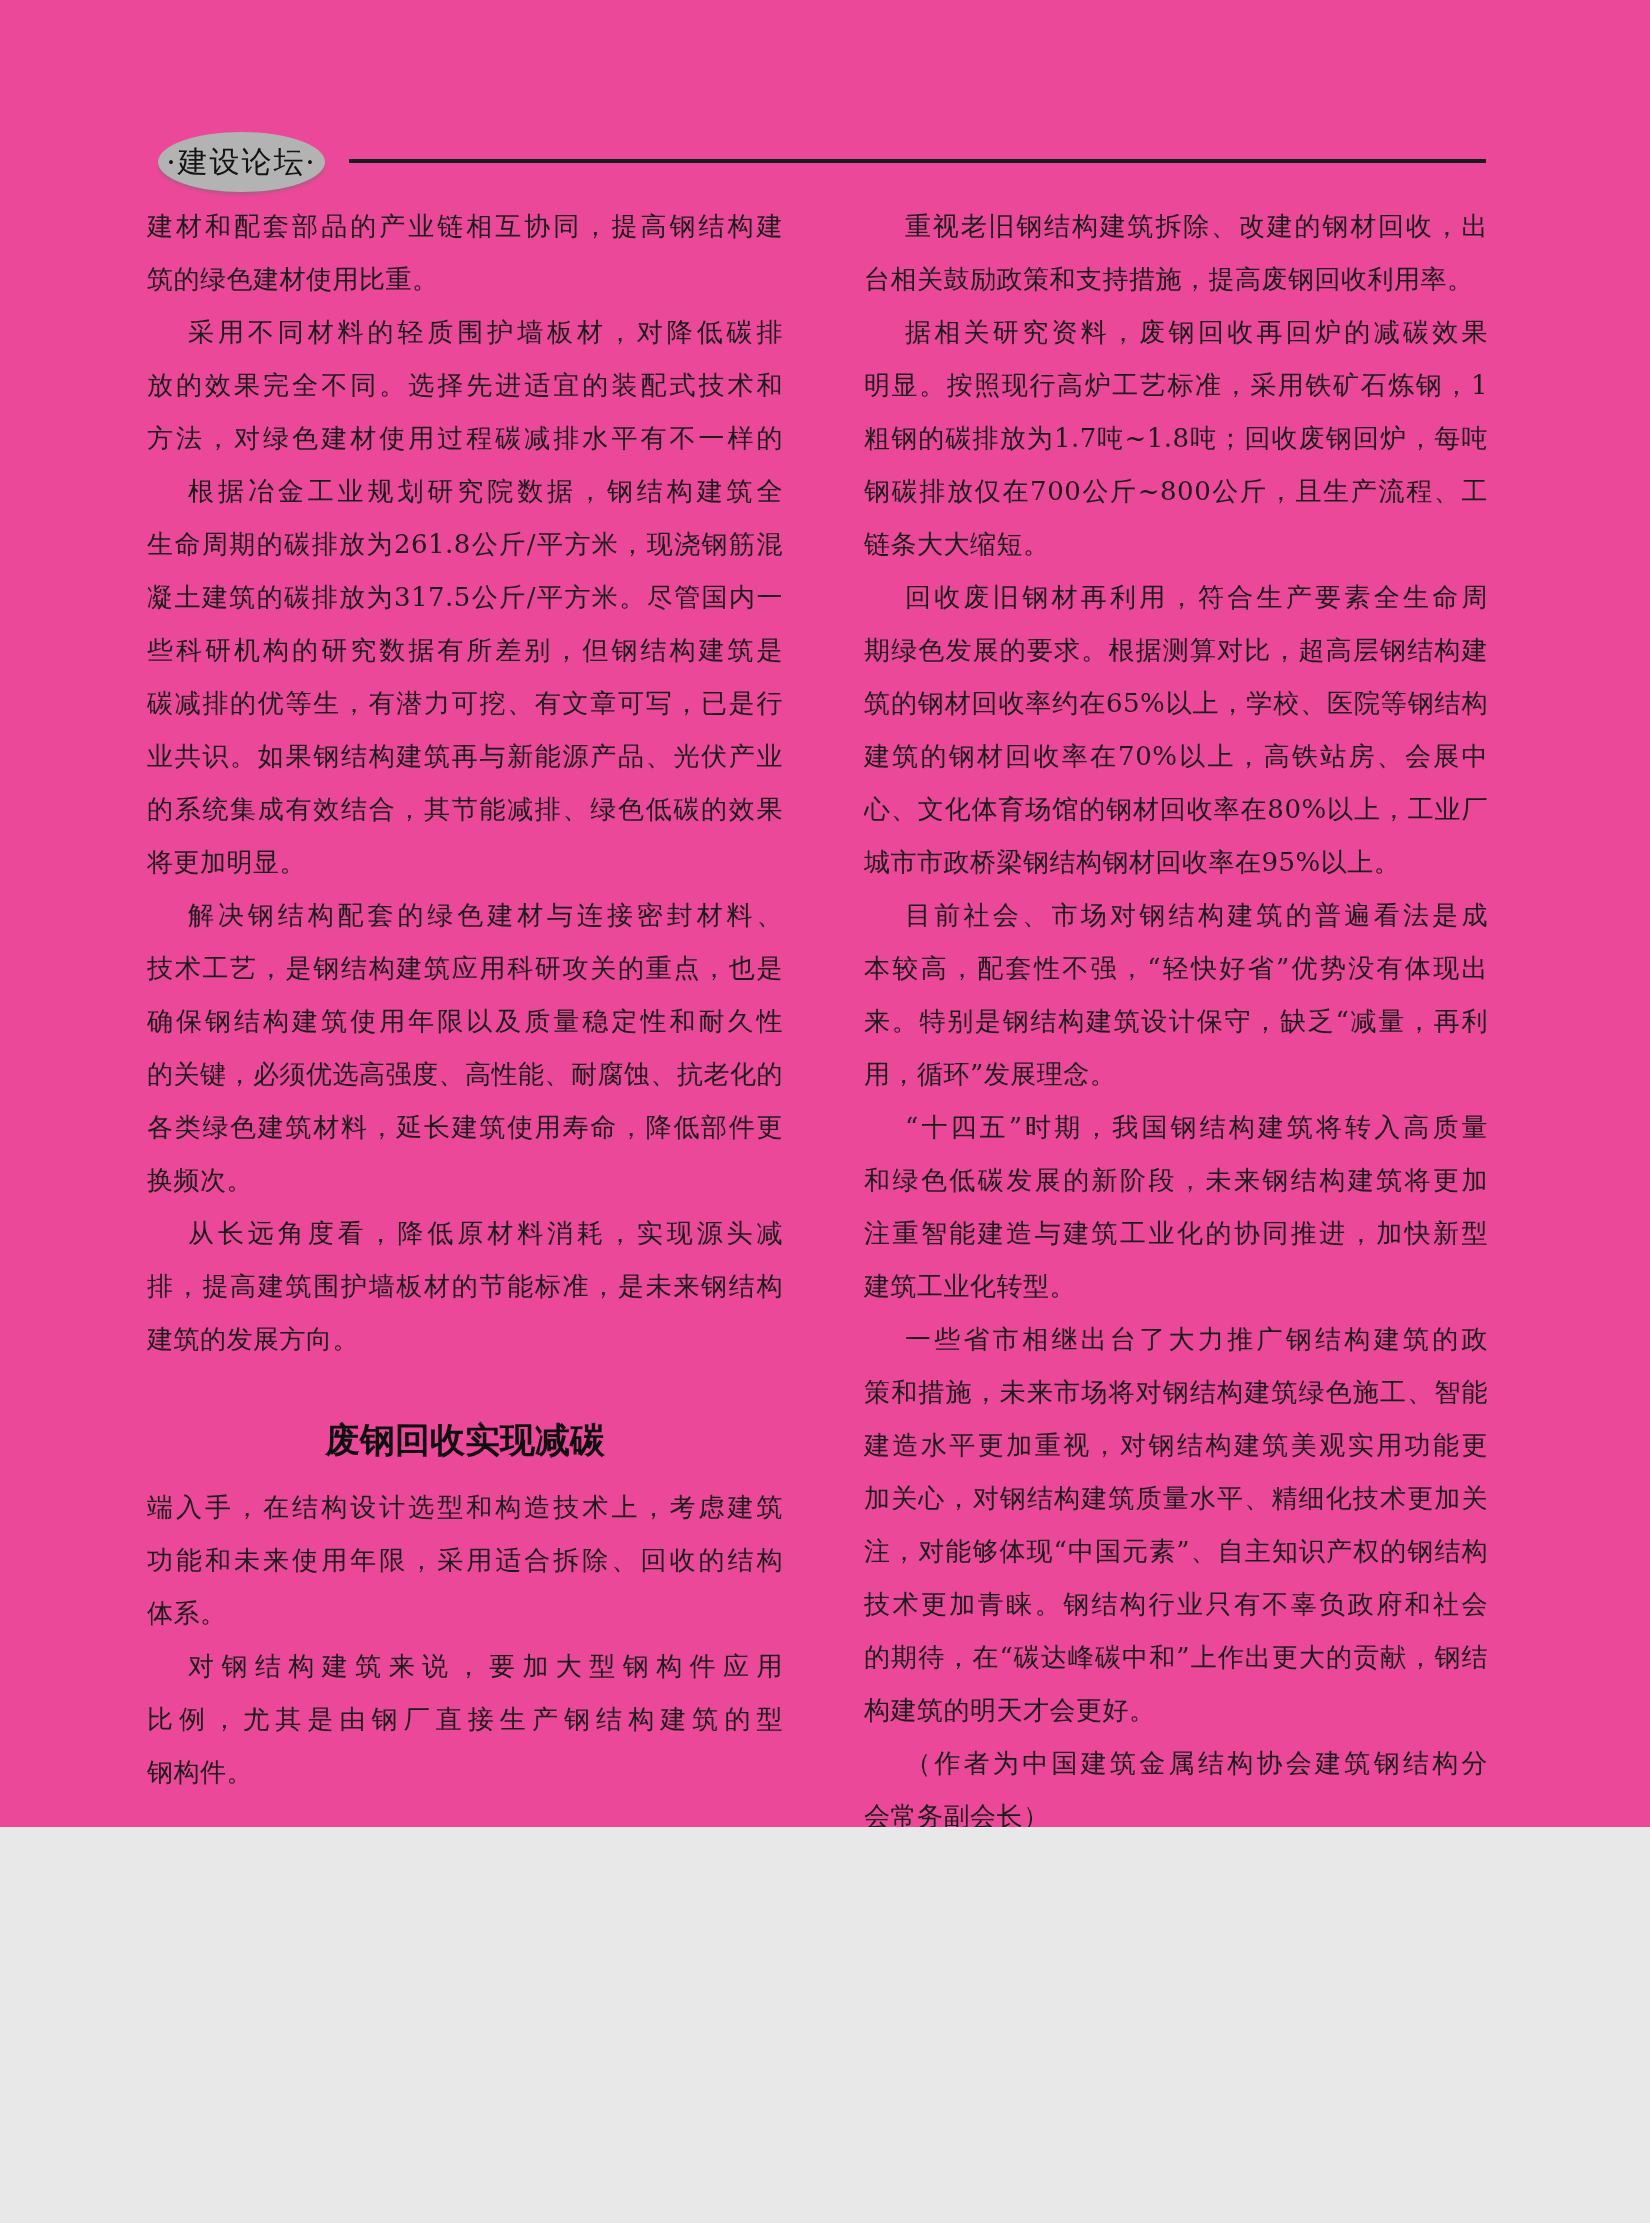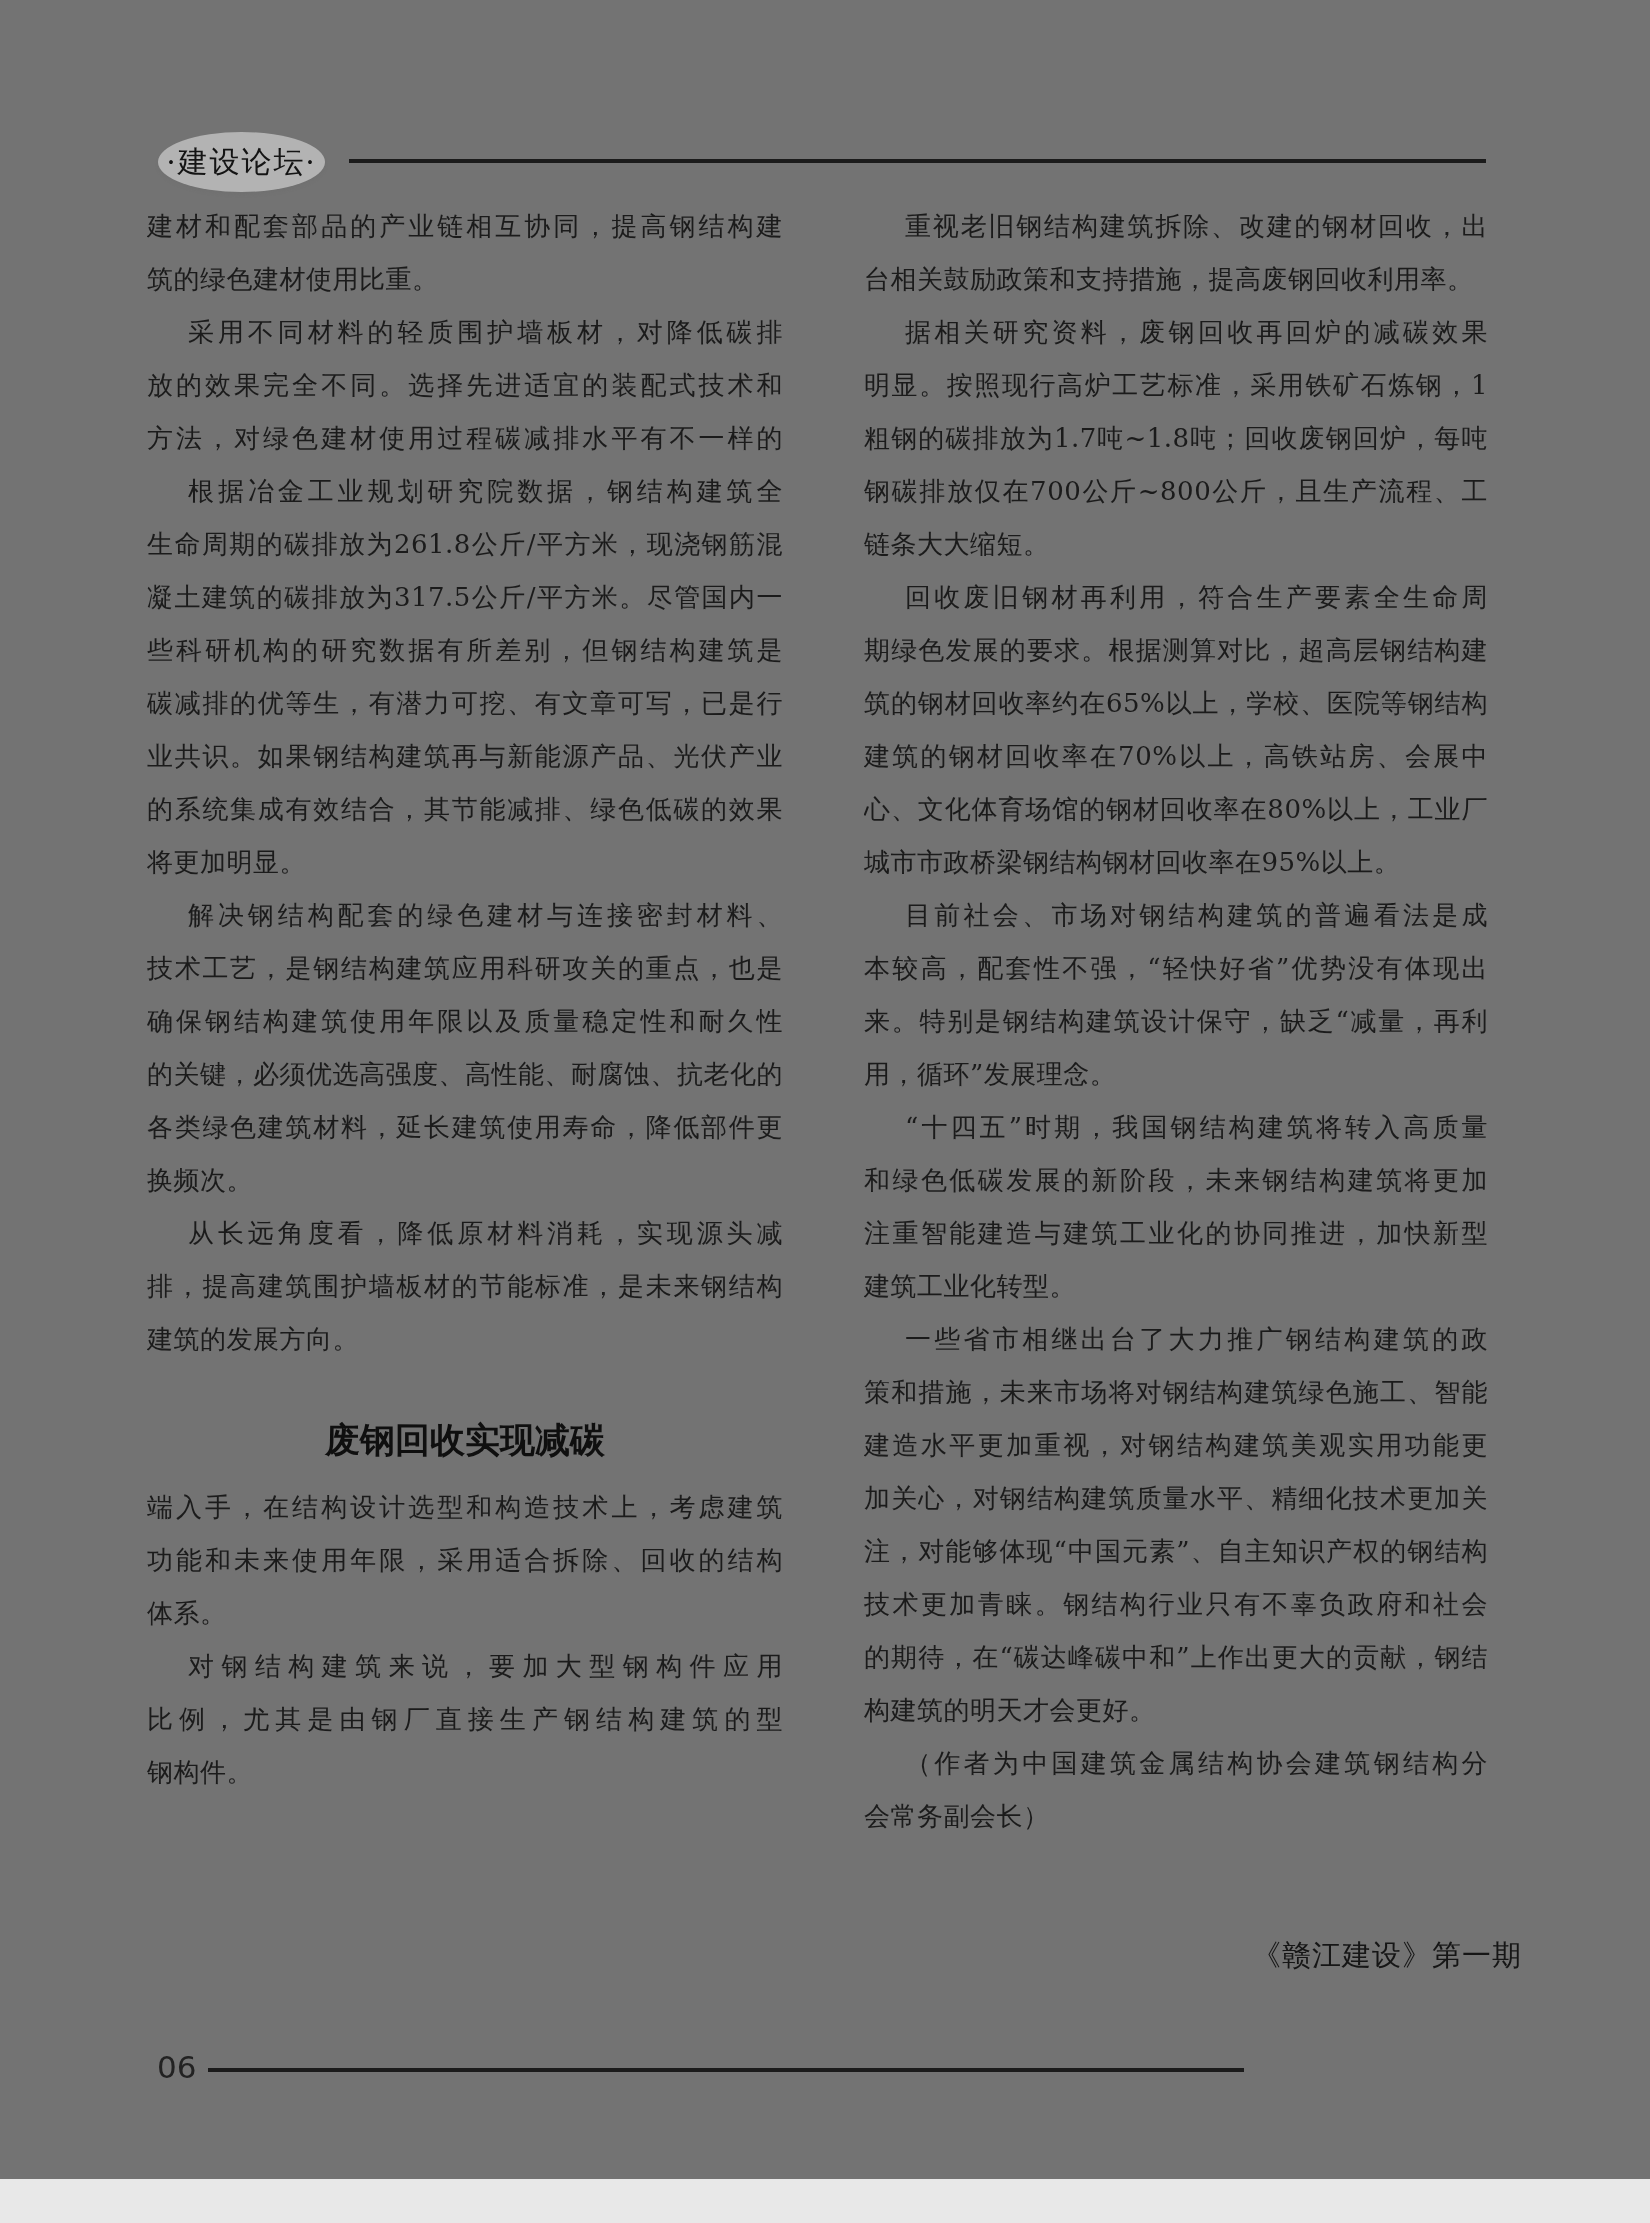--- a/index.html
+++ b/index.html
@@ -1,18 +1,18 @@
 <!DOCTYPE html>
 <html><head>
 <meta charset="utf-8">
 <style>
   html,body { margin:0; padding:0; background:#e8e8e8; }
   .page {
-    position:relative; width:1651px; height:2179px;
-    background:#737373; color:#1b1b1b;
+    position:relative; width:1651px; height:1827px;
+    background:#ec4899; color:#1b1b1b;
     font-family:"DejaVu Serif", serif;
     overflow:hidden; margin:0 auto;
   }
   
   .badge {
     position:absolute; left:158px; top:132px; width:167px; height:60px;
     background:#b3b3b3; border-radius:50%;
     display:flex; align-items:center; justify-content:center;
     box-shadow:0 2.9px 2.9px rgba(110,110,110,.45);
   }

